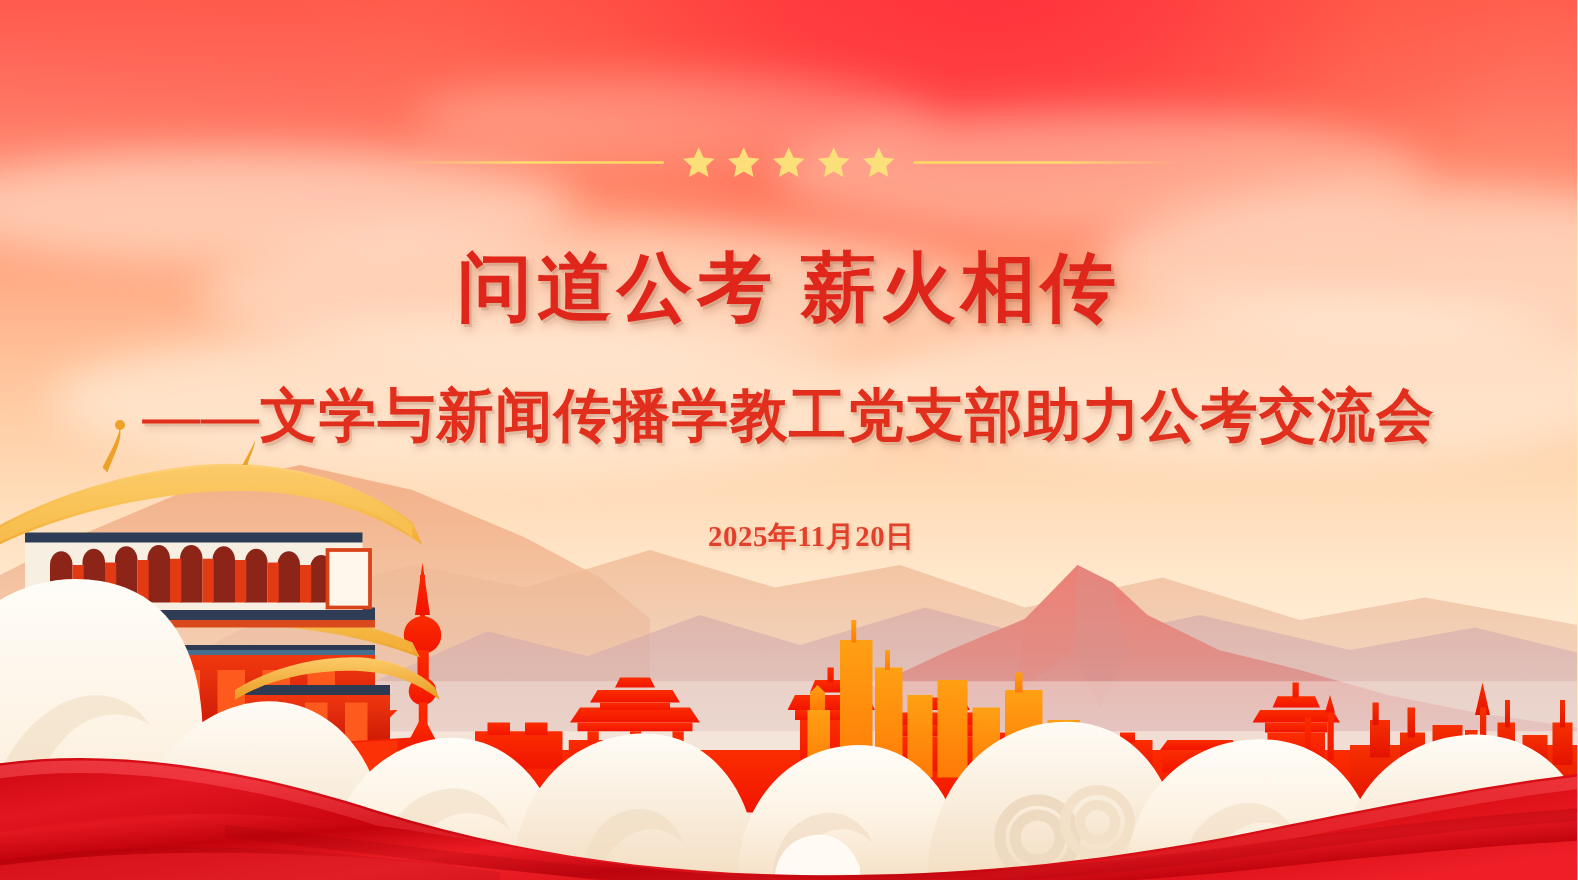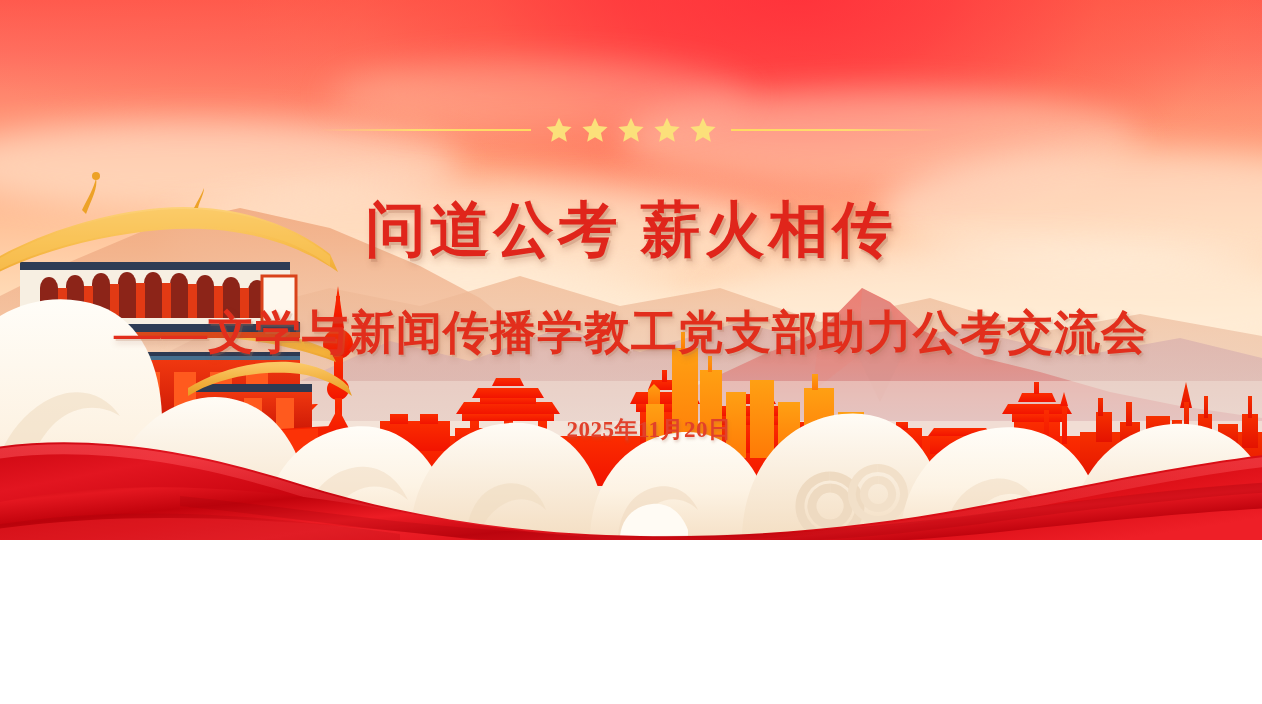--- a/index.html
+++ b/index.html
@@ -6,21 +6,21 @@
   * { margin:0; padding:0; box-sizing:border-box; }
   html, body {
     width:1262px; height:704px;
     overflow:hidden;
     background:#fff;
     font-family:"Liberation Serif", "DejaVu Serif", serif;
   }
 
   #poster {
     position:relative;
-    width:1262px; height:540px;
+    width:1262px; height:704px;
     overflow:hidden;
     background:#fde047;
   }
 
   
   .sky-base{
     position:absolute; inset:0;
     background:linear-gradient(180deg,
       #FF5A4E 0%,
       #FF7060 10%,

